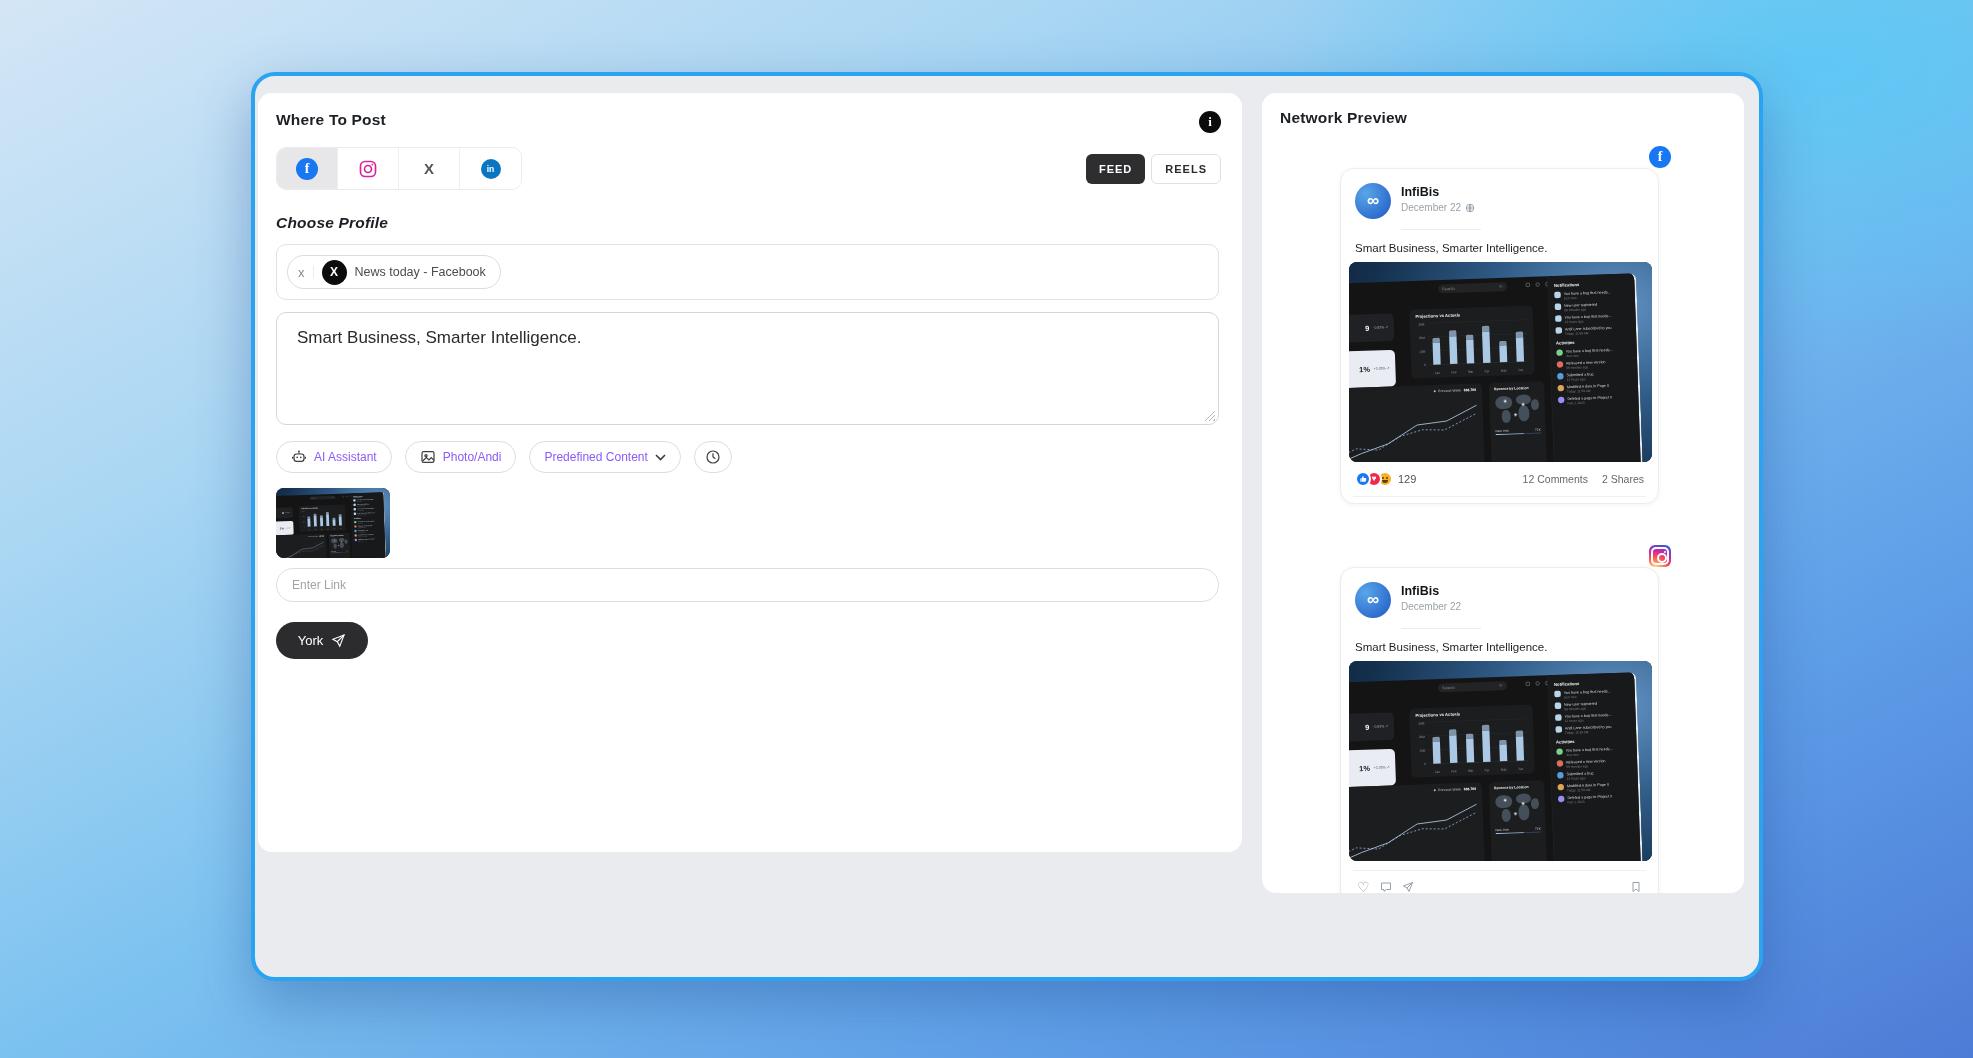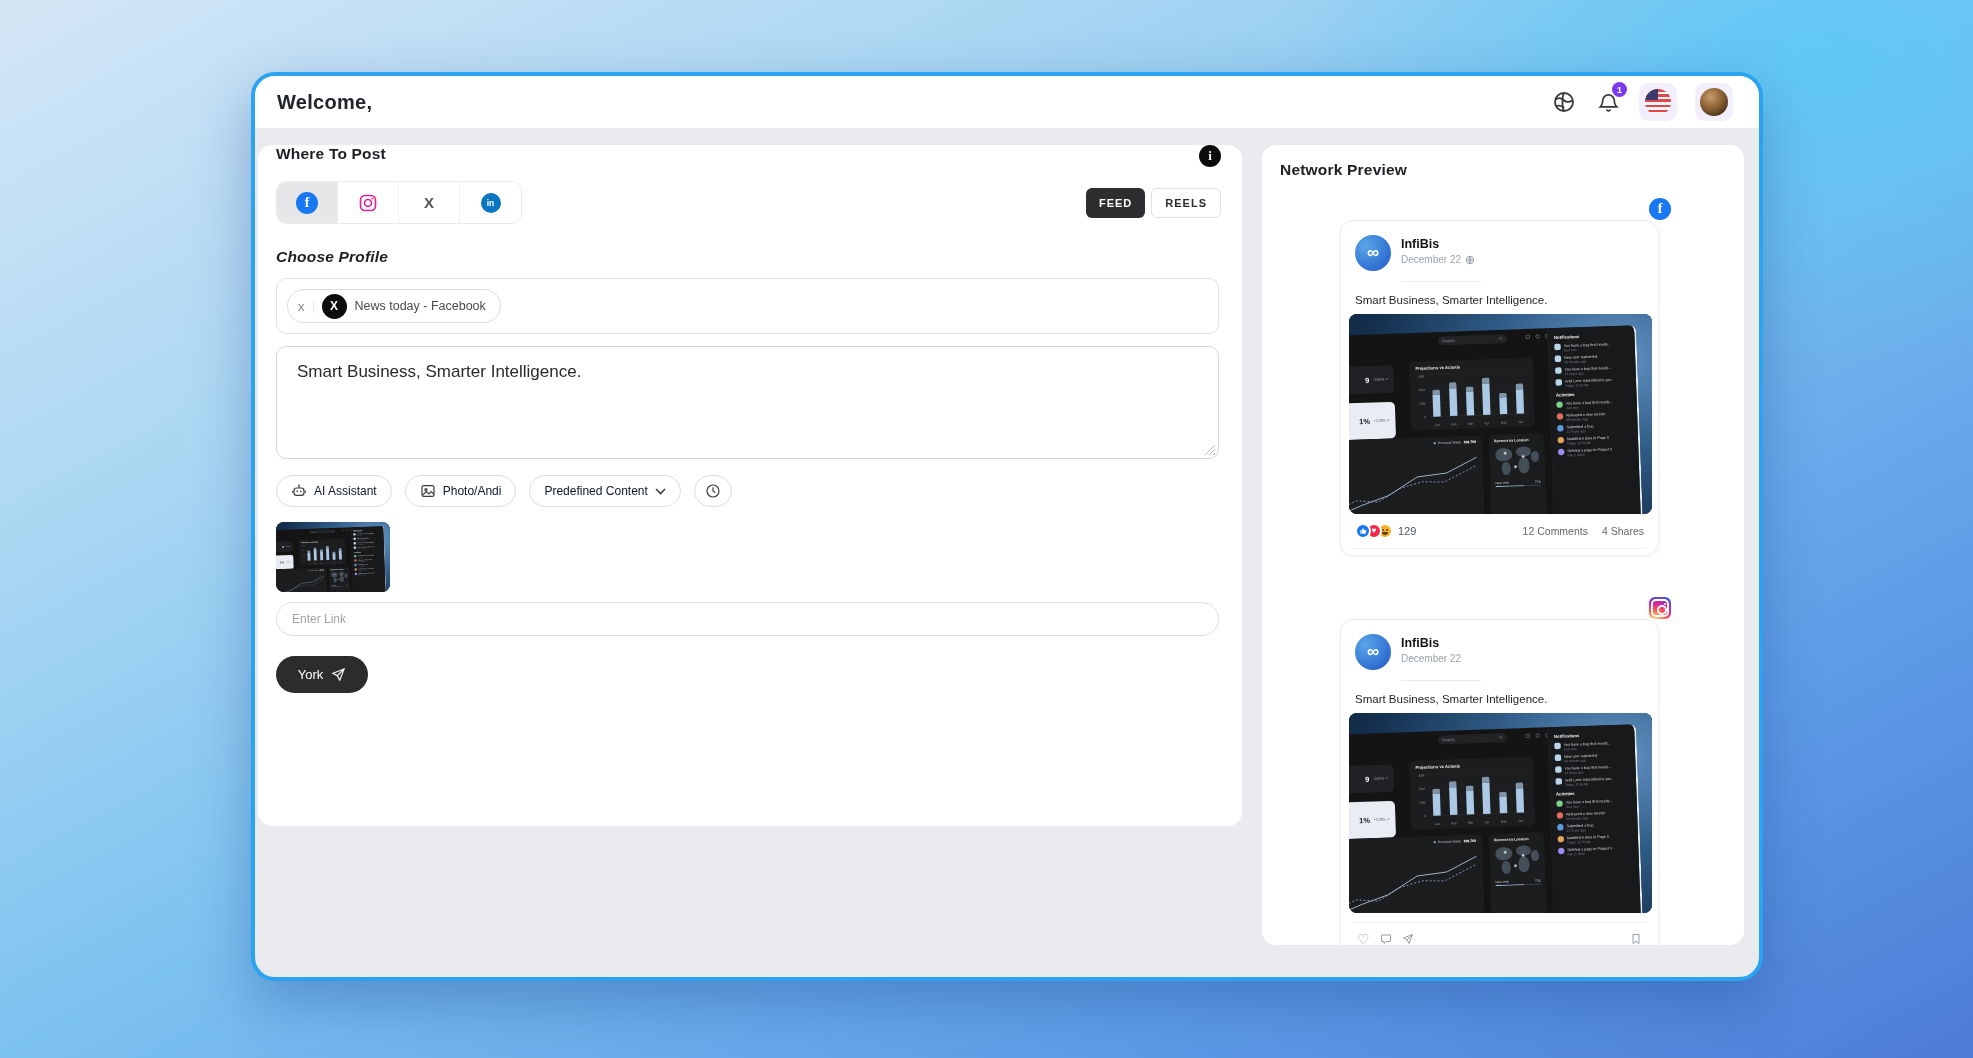--- a/index.html
+++ b/index.html
@@ -36,22 +36,22 @@
   .flag-circle { width:26px; height:26px; border-radius:50%; overflow:hidden; position:relative;
     background:repeating-linear-gradient(180deg,#e0474c 0 2.6px,#f5f5f5 2.6px 5.2px); }
   .flag-canton { position:absolute; left:0; top:0; width:13px; height:11px; background:#3c3b6e; }
   .avatar-circle { width:28px; height:28px; border-radius:50%;
     background:radial-gradient(circle at 38% 32%,#c99c6d 0%,#8a6134 45%,#4a3317 80%,#241807 100%); }
 
   .win-body { flex:1; position:relative; }
 
   
   .left-card {
-    position:absolute; left:3px; top:17px; width:984px; height:681px;
-    background:#fff; border-radius:14px; padding:0 21px 0 18px;
+    position:absolute; left:3px; top:17px; width:984px; height:759px;
+    background:#fff; border-radius:14px; padding:18px 21px 0 18px;
   }
   .section-label { font-size:15.5px; font-weight:700; color:#1c1f24; letter-spacing:.2px; }
   .row-top { display:flex; align-items:flex-start; }
   .info-circle { margin-left:auto; width:22px; height:22px; border-radius:50%; background:#0b0b0b;
     color:#fff; font-size:13px; font-weight:700; display:flex; align-items:center; justify-content:center;
     font-family:"Liberation Serif", serif; cursor:pointer; }
 
   .tabs-row { margin-top:14px; display:flex; align-items:center; }
   .net-tabs { display:flex; border:1px solid #ebebeb; border-radius:10px; overflow:hidden; background:#fff; }
   .net-tab { width:61px; height:41px; display:flex; align-items:center; justify-content:center;
@@ -84,21 +84,21 @@
     position:relative; background:#fff; }
   .post-area textarea { width:100%; height:100%; border:none; outline:none; resize:none;
     border-radius:10px; padding:15px 20px; font-family:"Liberation Sans", sans-serif;
     font-size:17px; color:#2a2a2a; background:transparent; }
   .resize-corner { position:absolute; right:3px; bottom:3px; width:11px; height:11px;
     background:repeating-linear-gradient(135deg, transparent 0 2px, #b9b9b9 2px 3px); 
     clip-path:polygon(100% 0, 100% 100%, 0 100%); }
 
   .toolbar { margin-top:16px; display:flex; gap:13px; align-items:center; }
   .pill-btn { height:32px; border:1px solid #dedede; border-radius:16px; background:#fff;
-    display:flex; align-items:center; gap:7px; padding:0 14px; font-size:12px; color:#0f172a; cursor:pointer; }
+    display:flex; align-items:center; gap:7px; padding:0 14px; font-size:12px; color:#8b5cf6; cursor:pointer; }
   .pill-btn svg { flex:0 0 auto; }
   .pill-icon-only { width:38px; justify-content:center; padding:0; }
 
   .thumb-slot { margin-top:15px; width:114px; height:70px; border-radius:8px; overflow:hidden;
     position:relative; cursor:pointer; background:#0a1726; }
 
   .links-label { margin-top:22px; }
   .link-input { margin-top:10px; width:943px; height:34px; border:1px solid #dedede; border-radius:17px;
     padding:0 15px; font-size:12px; color:#333; outline:none; font-family:"Liberation Sans", sans-serif; }
   .link-input::placeholder { color:#a3a3a3; }
@@ -219,47 +219,20 @@
   .d-citybar { height:2px; background:#39475a; border-radius:1px; margin-top:3px; position:relative; overflow:hidden; }
   .d-citybar i { position:absolute; left:0; top:0; bottom:0; width:62%; background:#a8c5e0; }
 
   svg.ic { display:block; }
 </style>
 </head>
 <body>
 
 <div class="window">
 
-  <div class="win-header">
-    <div class="win-title">Welcome,</div>
-    <div class="header-icons">
-      <div class="hicon">
-        <svg class="ic" width="24" height="24" viewBox="0 0 24 24" fill="none" stroke="#35383d" stroke-width="1.8">
-          <circle cx="12" cy="12" r="9"></circle>
-          <path d="M3.5 9.5c3-2 6-1.5 8 .5s5.5 2.5 9 .5M4 16c3.5-1 6.5 0 8 2"></path>
-          <path d="M12 3c-2 3-2 15 0 18"></path>
-        </svg>
-      </div>
-      <div class="hicon bell-wrap">
-        <svg class="ic" width="23" height="23" viewBox="0 0 24 24" fill="none" stroke="#35383d" stroke-width="1.8">
-          <path d="M6 10a6 6 0 1 1 12 0c0 4 1.5 5.5 2.5 6.5H3.5C4.5 15.5 6 14 6 10z"></path>
-          <path d="M10 19.5a2.2 2.2 0 0 0 4 0"></path>
-        </svg>
-        <span class="bell-badge">1</span>
-      </div>
-      <div class="chip-square">
-        <div class="flag-circle">
-            <div class="flag-canton"></div>
-          </div>
-      </div>
-      <div class="chip-square">
-        <div class="avatar-circle"></div>
-      </div>
-    </div>
-  </div>
 
   <div class="win-body">
 
     <div class="left-card">
       <div class="row-top">
         <div class="section-label">Where To Post</div>
         <div class="info-circle">i</div>
       </div>
 
       <div class="tabs-row">
@@ -717,21 +690,21 @@
               <svg class="ic" width="8" height="8" viewBox="0 0 24 24" fill="#fff">
                   <path d="M4 10h3v10H4zM8 20V10l4-7c1.2 0 2 .9 2 2l-.6 4H20a2 2 0 0 1 2 2l-1.6 7a2 2 0 0 1-2 2H8z"></path>
                 </svg>
             </span>
             <span class="react r-love">♥</span>
             <span class="react r-haha"></span>
           </div>
           <span class="react-count">129</span>
           <div class="pc-stats-right">
             <span>12 Comments</span>
-            <span>4 Shares</span>
+            <span>2 Shares</span>
           </div>
         </div>
         <div class="pc-divider"></div>
       </div>
 
       <div class="preview-card pc-ig">
         <div class="net-badge ig-badge">
             <div class="cam"></div>
           </div>
         <div class="pc-head">

